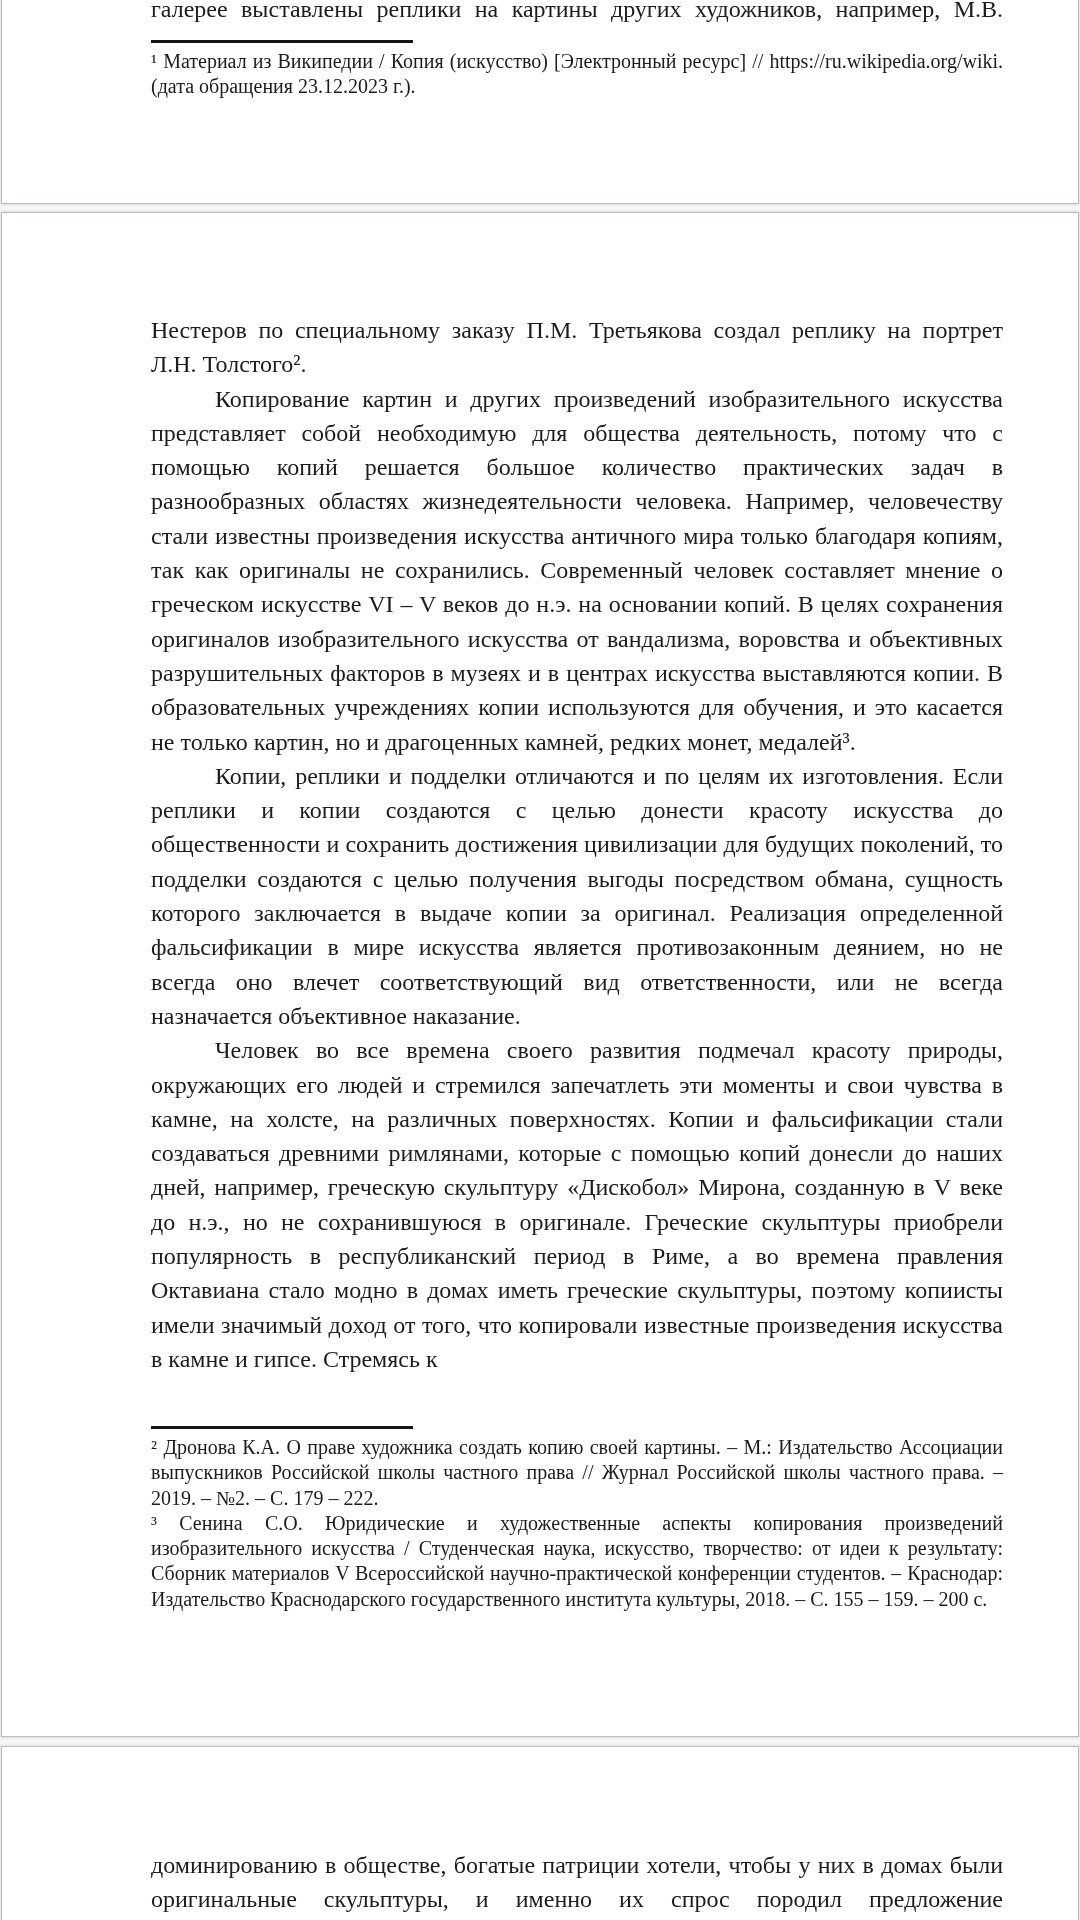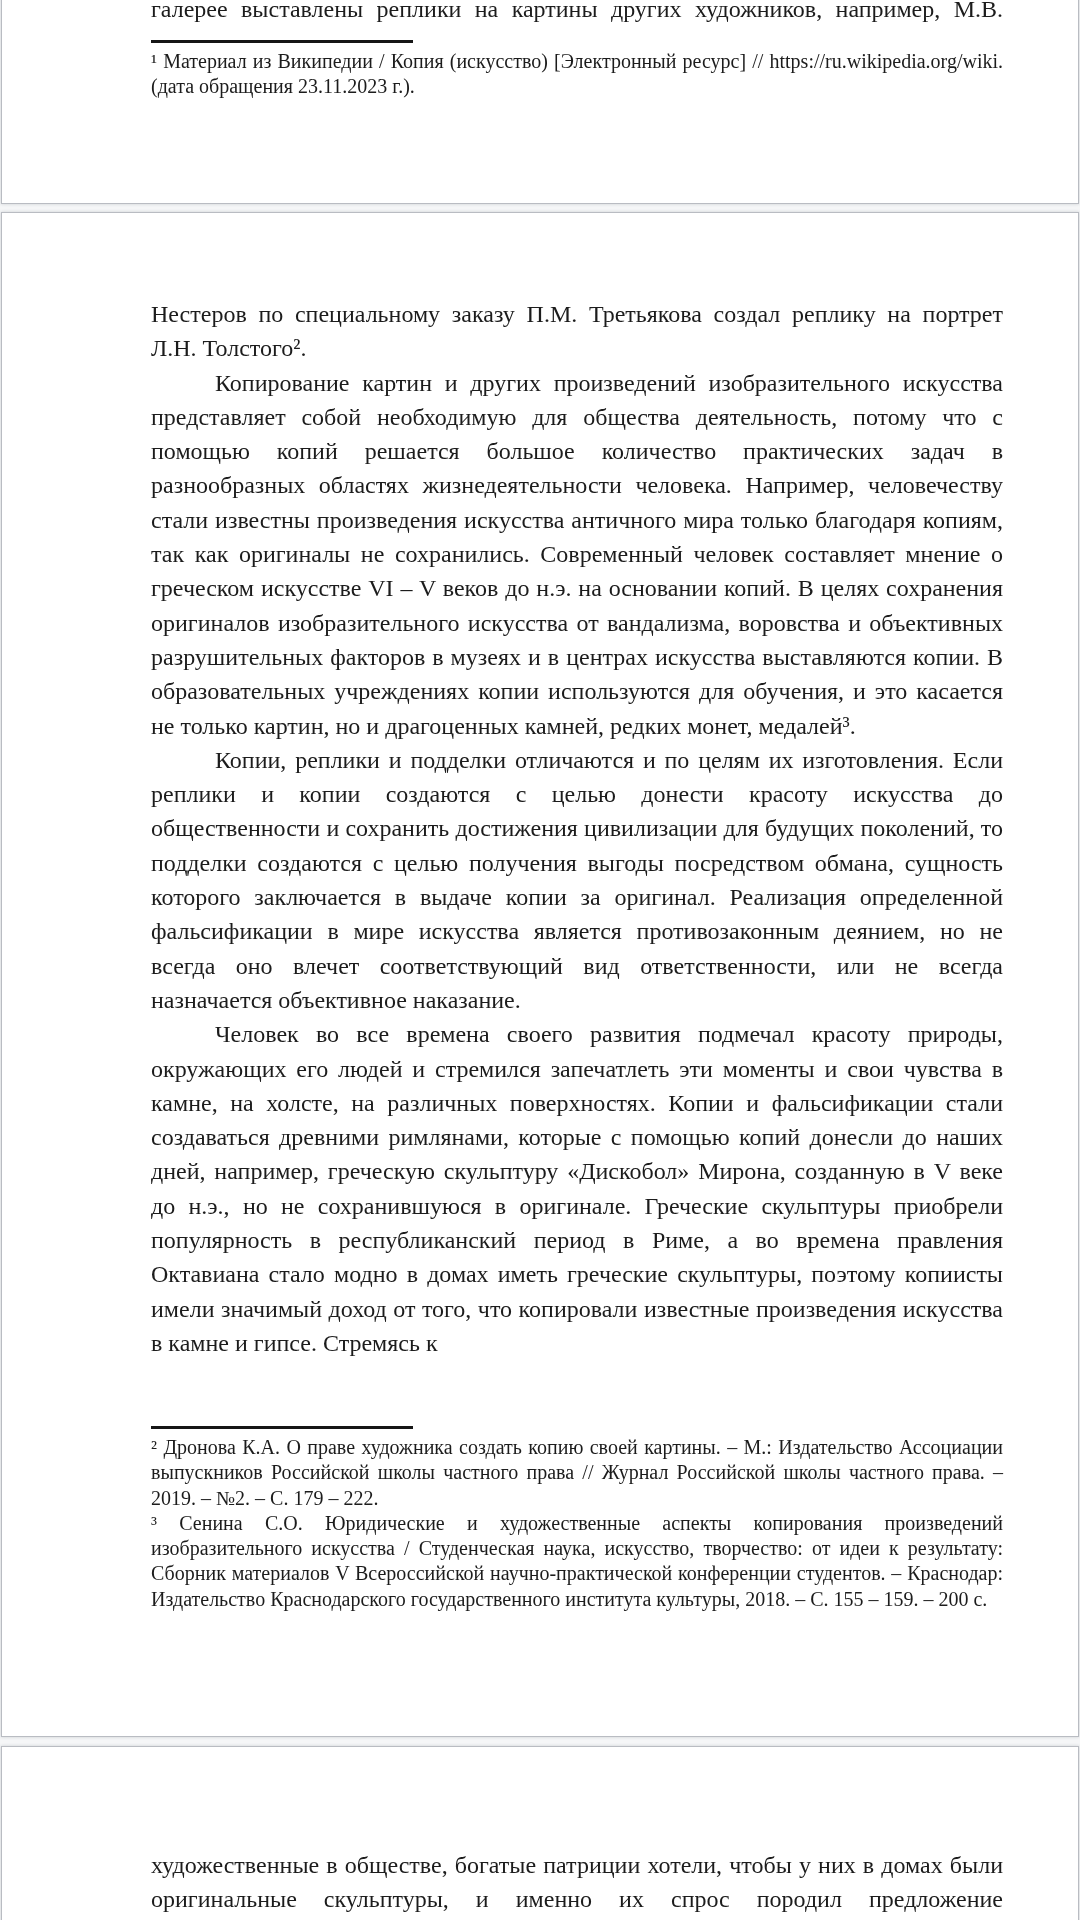--- a/index.html
+++ b/index.html
@@ -33,21 +33,21 @@
     font-size:20px;line-height:25.3px;
   }
   .textblock p{margin:0;padding:0;text-indent:64px;}
   .textblock p.noindent{text-indent:0;}
   .footnote p{text-indent:0;}
 
   #p1-body{top:-8px;text-align-last:justify;}
   #p1-sep{top:40px;}
   #p1-fn{top:49px;}
 
-  #p2-body{top:297px;}
+  #p2-body{top:313px;}
   #p2-sep{top:1426px;}
   #p2-fn{top:1435px;}
 
   #p3-body{top:1848px;text-align-last:justify;}
 
   .fnsep{
     position:absolute;left:151px;width:262px;height:3px;
     background:#161616;
   }
 </style>
@@ -58,32 +58,32 @@
 
   <section class="page page1"></section>
   <section class="page page2"></section>
   <section class="page page3"></section>
 
   <div class="textblock body" id="p1-body">галерее выставлены реплики на картины других художников, например, М.В.</div>
 
   <div class="fnsep" id="p1-sep"></div>
 
   <div class="textblock footnote" id="p1-fn">
-    <p>¹ Материал из Википедии / Копия (искусство) [Электронный ресурс] // https://ru.wikipedia.org/wiki. (дата обращения 23.11.2023 г.).</p>
+    <p>¹ Материал из Википедии / Копия (искусство) [Электронный ресурс] // https://ru.wikipedia.org/wiki. (дата обращения 23.12.2023 г.).</p>
   </div>
 
   <div class="textblock body" id="p2-body">
     <p class="noindent">Нестеров по специальному заказу П.М. Третьякова создал реплику на портрет Л.Н. Толстого².</p>
     <p>Копирование картин и других произведений изобразительного искусства представляет собой необходимую для общества деятельность, потому что с помощью копий решается большое количество практических задач в разнообразных областях жизнедеятельности человека. Например, человечеству стали известны произведения искусства античного мира только благодаря копиям, так как оригиналы не сохранились. Современный человек составляет мнение о греческом искусстве VI – V веков до н.э. на основании копий. В целях сохранения оригиналов изобразительного искусства от вандализма, воровства и объективных разрушительных факторов в музеях и в центрах искусства выставляются копии. В образовательных учреждениях копии используются для обучения, и это касается не только картин, но и драгоценных камней, редких монет, медалей³.</p>
     <p>Копии, реплики и подделки отличаются и по целям их изготовления. Если реплики и копии создаются с целью донести красоту искусства до общественности и сохранить достижения цивилизации для будущих поколений, то подделки создаются с целью получения выгоды посредством обмана, сущность которого заключается в выдаче копии за оригинал. Реализация определенной фальсификации в мире искусства является противозаконным деянием, но не всегда оно влечет соответствующий вид ответственности, или не всегда назначается объективное наказание.</p>
     <p>Человек во все времена своего развития подмечал красоту природы, окружающих его людей и стремился запечатлеть эти моменты и свои чувства в камне, на холсте, на различных поверхностях. Копии и фальсификации стали создаваться древними римлянами, которые с помощью копий донесли до наших дней, например, греческую скульптуру «Дискобол» Мирона, созданную в V веке до н.э., но не сохранившуюся в оригинале. Греческие скульптуры приобрели популярность в республиканский период в Риме, а во времена правления Октавиана стало модно в домах иметь греческие скульптуры, поэтому копиисты имели значимый доход от того, что копировали известные произведения искусства в камне и гипсе. Стремясь к</p>
   </div>
 
   <div class="fnsep" id="p2-sep"></div>
 
   <div class="textblock footnote" id="p2-fn">
     <p>² Дронова К.А. О праве художника создать копию своей картины. – М.: Издательство Ассоциации выпускников Российской школы частного права // Журнал Российской школы частного права. – 2019. – №2. – С. 179 – 222.</p>
     <p>³ Сенина С.О. Юридические и художественные аспекты копирования произведений изобразительного искусства / Студенческая наука, искусство, творчество: от идеи к результату: Сборник материалов V Всероссийской научно-практической конференции студентов. – Краснодар: Издательство Краснодарского государственного института культуры, 2018. – С. 155 – 159. – 200 с.</p>
   </div>
 
-  <div class="textblock body" id="p3-body">художественные в обществе, богатые патриции хотели, чтобы у них в домах были оригинальные скульптуры, и именно их спрос породил предложение</div>
+  <div class="textblock body" id="p3-body">доминированию в обществе, богатые патриции хотели, чтобы у них в домах были оригинальные скульптуры, и именно их спрос породил предложение</div>
 
 </div>
 
 </body></html>

